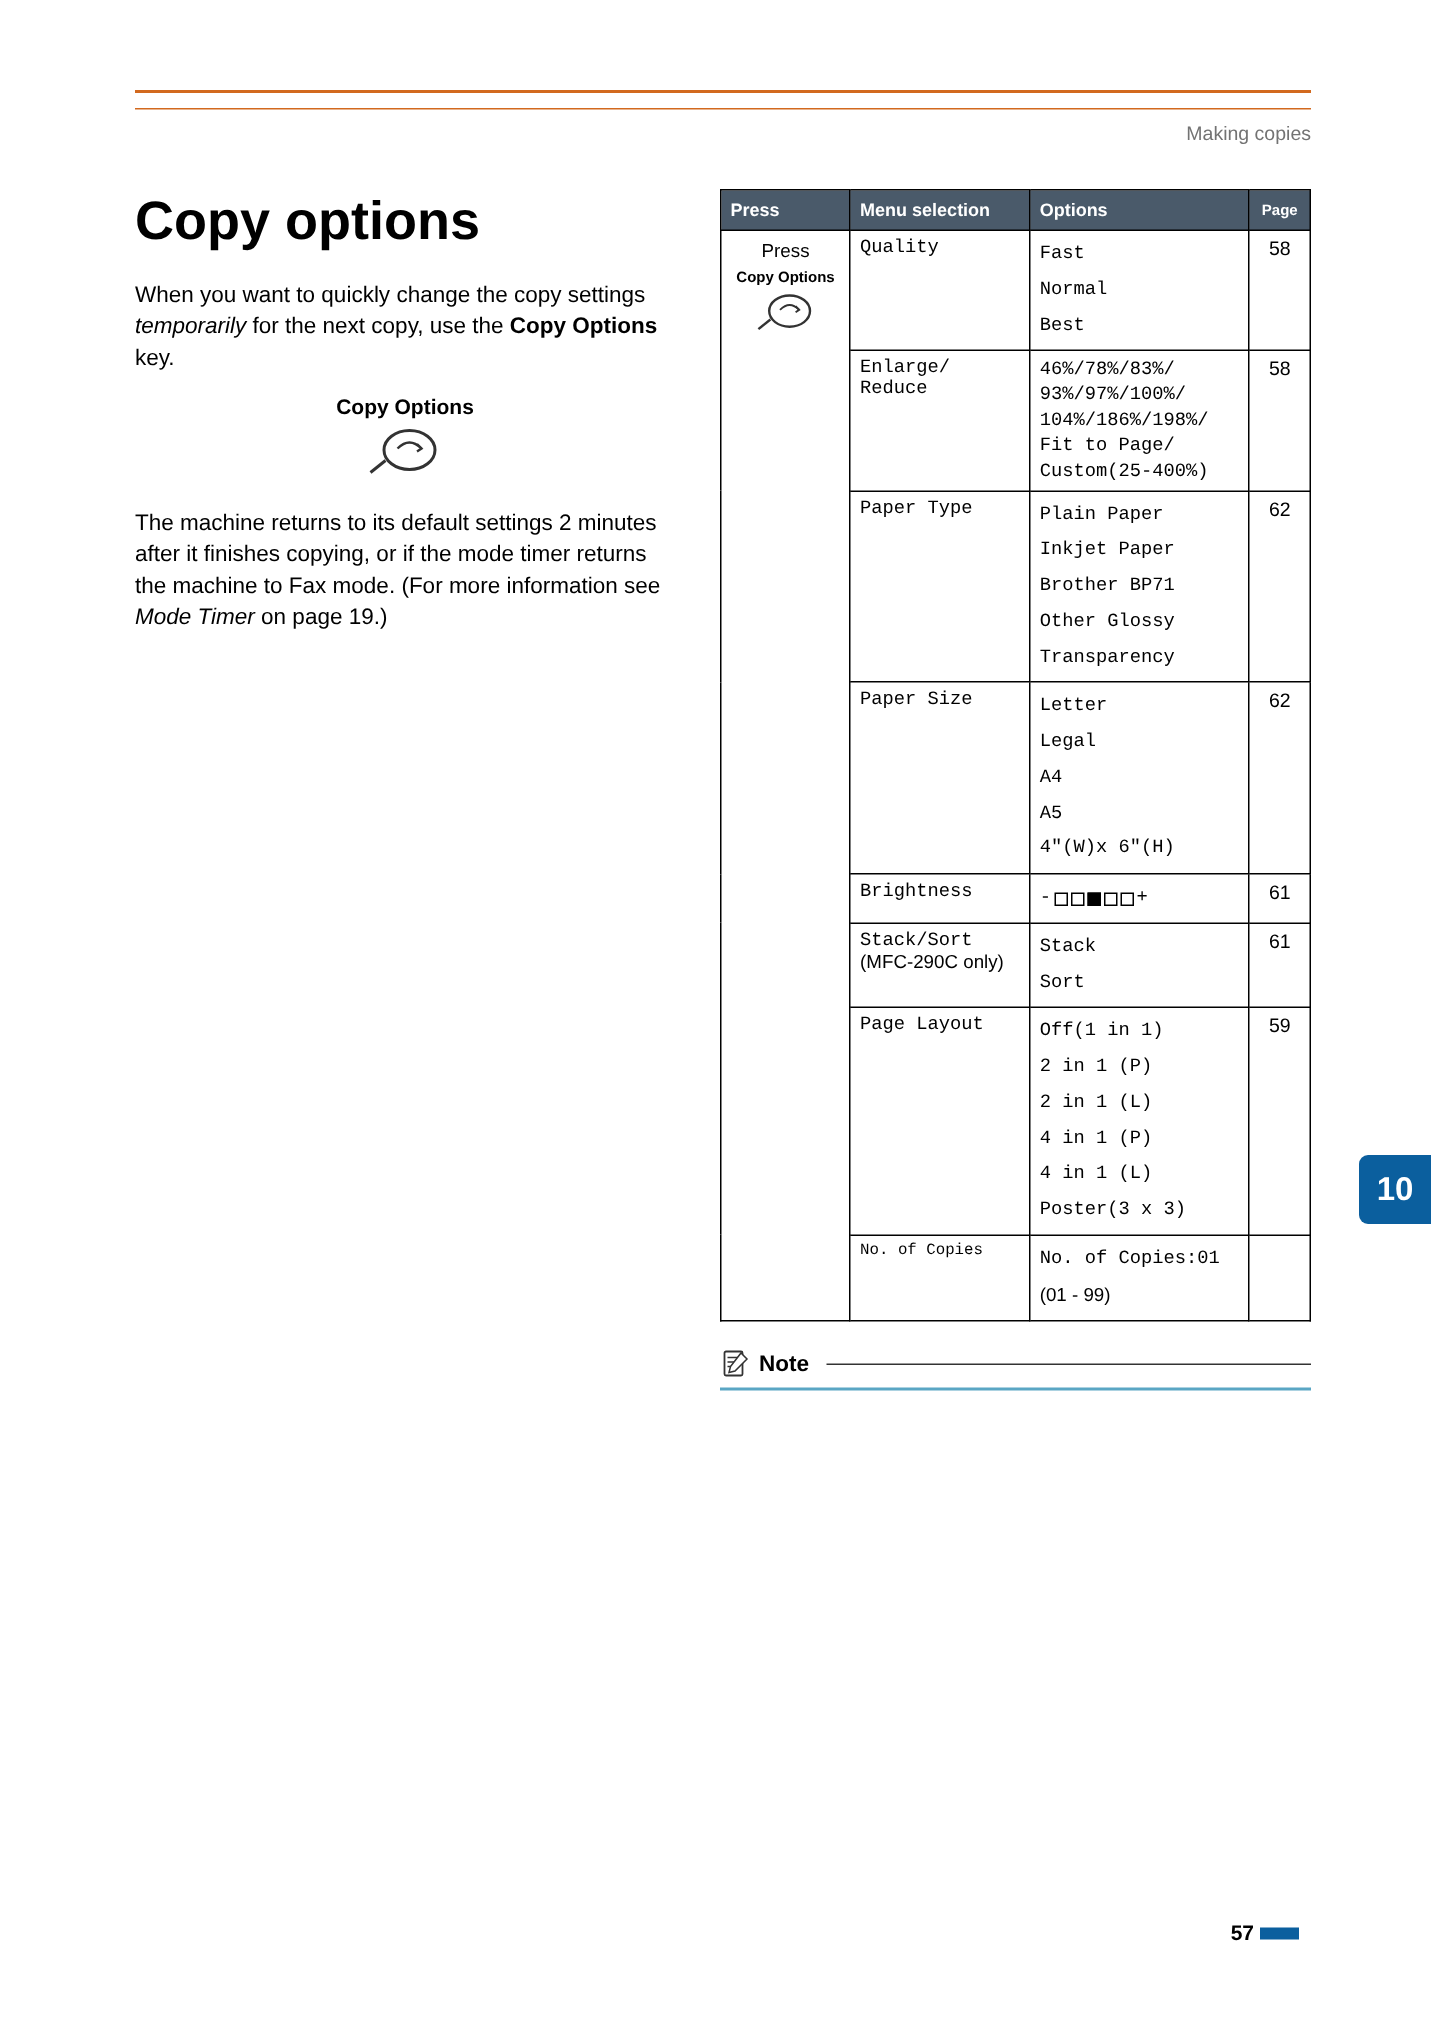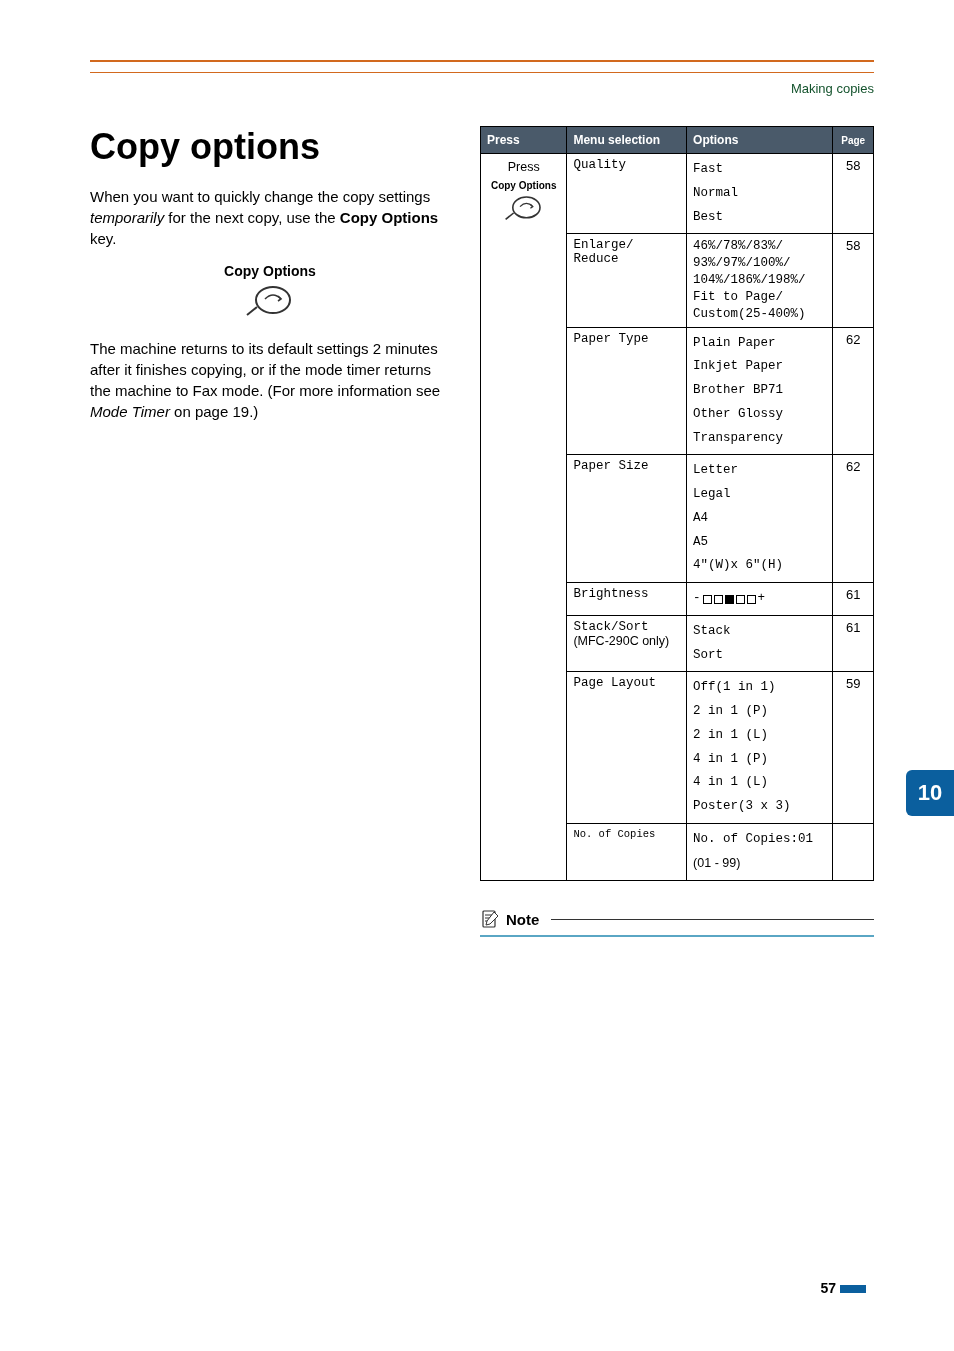--- a/index.html
+++ b/index.html
@@ -1,20 +1,20 @@
 <!DOCTYPE html>
 <html><head>
 <meta charset="utf-8">
 <style>
   * { box-sizing: border-box; margin: 0; padding: 0; }
   html, body { width: 954px; height: 1351px; background: #fff; font-family: Arial, Helvetica, sans-serif; color: #000; }
   .page { position: relative; width: 954px; height: 1351px; padding: 60px 80px 40px 90px; }
   .top-rule { border-top: 2px solid #d2691e; margin-bottom: 10px; }
   .top-rule-thin { border-top: 1px solid #d2691e; margin-bottom: 8px; }
-  .breadcrumb { text-align: right; font-size: 13px; color: #14532d; margin-bottom: 30px; }
+  .breadcrumb { text-align: right; font-size: 13px; color: #737373; margin-bottom: 30px; }
   .columns { display: flex; gap: 30px; }
   .col-left { flex: 0 0 360px; }
   .col-right { flex: 1; }
   h1 { font-size: 36px; font-weight: bold; margin-bottom: 18px; }
   .para { font-size: 15px; line-height: 1.4; margin-bottom: 14px; }
   .italic { font-style: italic; }
   .bold { font-weight: bold; }
   .icon-area { text-align: center; margin: 10px 0 16px 0; font-size: 14px; }
   .icon-svg { margin-top: 6px; }
 
@@ -23,21 +23,21 @@
   table.options th.page-col { font-size: 10px; text-align: center; }
   table.options td { border: 1px solid #000; padding: 4px 6px; vertical-align: top; }
   table.options td.press-cell { vertical-align: top; padding-top: 6px; text-align: center; font-size: 12px; }
   table.options td.menu { font-family: "Courier New", monospace; font-size: 12.5px; }
   table.options td.opts { font-family: "Courier New", monospace; font-size: 12.5px; line-height: 1.9; }
   table.options td.pageref { text-align: center; font-size: 13px; vertical-align: top; font-family: Liberation Sans, sans-serif; }
   .press-label { font-weight: normal; font-size: 12.5px; }
   .copy-opt-label { font-weight: bold; font-size: 10px; display: block; margin-top: 6px; }
   .sans { font-family: Arial, Helvetica, sans-serif; }
 
-  .note-block { margin-top: 28px; }
+  .note-block { margin-top: 18px; }
   .note-head { display: flex; align-items: center; gap: 6px; }
   .note-head .line { flex: 1; border-top: 1px solid #333; margin-left: 6px; }
   .note-title { font-weight: bold; font-size: 15px; }
   .note-body { font-size: 14px; line-height: 1.4; margin: 6px 0 6px 26px; }
   .note-end-rule { border-top: 2px solid #5aa6c4; margin-top: 6px; }
 
   .tab { position: absolute; right: 0; top: 770px; width: 48px; height: 46px; background: #0b5f9e; color: #ffffff; display: flex; align-items: center; justify-content: center; font-size: 22px; font-weight: bold; border-top-left-radius: 6px; border-bottom-left-radius: 6px; }
   .page-num { position: absolute; right: 88px; bottom: 55px; font-size: 14px; font-weight: bold; }
   .page-num-bar { display: inline-block; width: 26px; height: 8px; background: #0b5f9e; vertical-align: middle; margin-left: 4px; }
 

